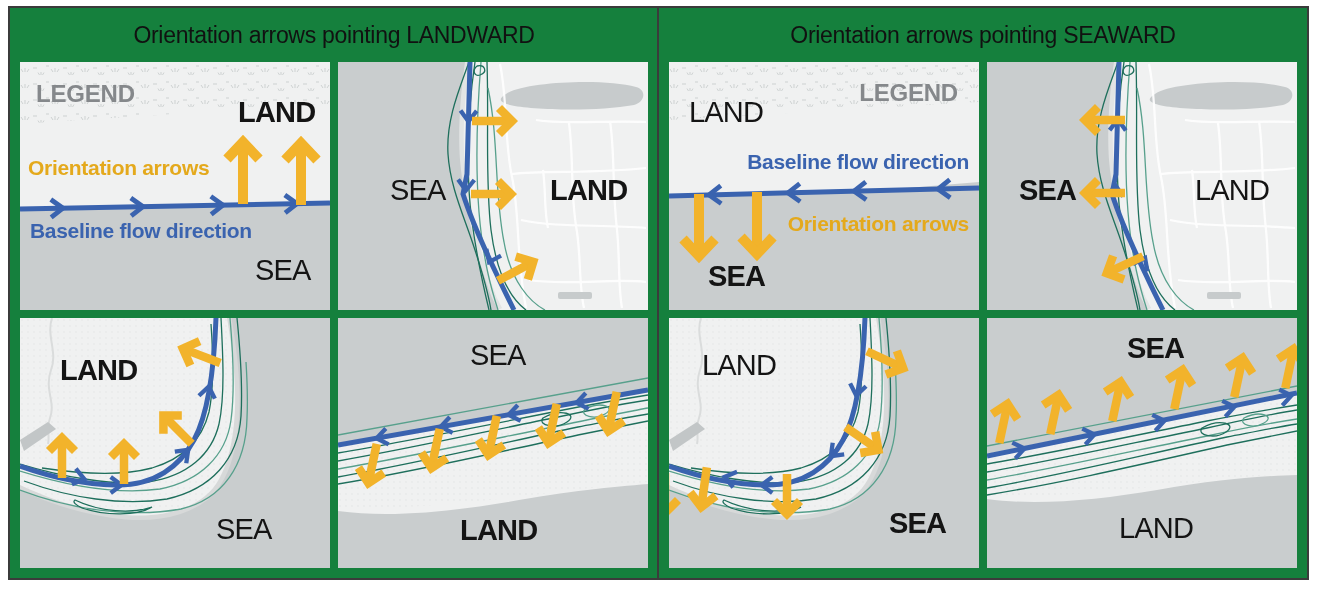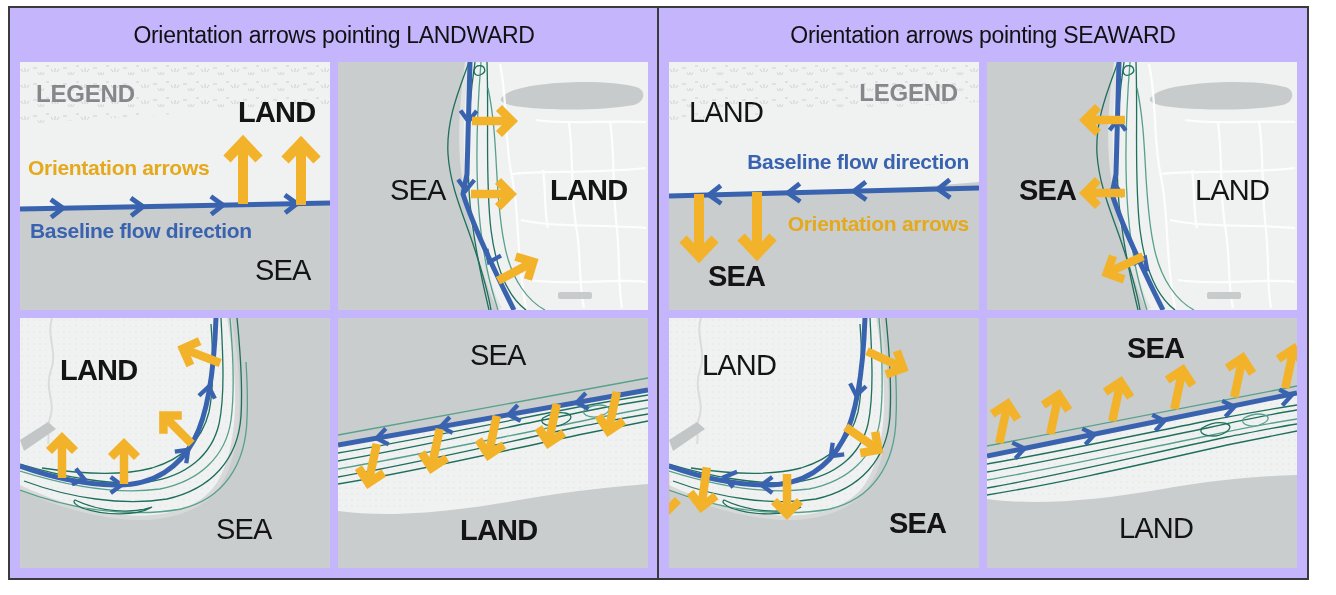--- a/index.html
+++ b/index.html
@@ -1,18 +1,18 @@
 <!DOCTYPE html>
 <html style="--yellow: #F2B32B; --yellow_text: #E4A91C; --blue: #3A63AF; --teal_dark: #1E6F5C; --teal_light: #57A08C; --sea: #C9CDCE; --land: #F0F1F1; --pond: #C7CBCC; --legend_gray: #85888B; --panel_border: #3B3B3B;"><head>
 <meta charset="utf-8">
 <style>
   html,body{margin:0;padding:0;width:1336px;height:595px;background:#ffffff;overflow:hidden;
     font-family:"Liberation Sans",sans-serif;}
   .stage{position:relative;width:1336px;height:595px;}
-  .panel{position:absolute;top:6px;width:648px;height:570px;background:#c4b5fd;
+  .panel{position:absolute;top:6px;width:648px;height:570px;background:#15803d;
     border:2px solid var(--panel_border,#3B3B3B);}
   #panel-landward{left:8px}
   #panel-seaward{left:657px}
   .panel-title{position:absolute;top:14px;left:0;width:100%;text-align:center;
     font-size:23px;font-weight:400;letter-spacing:-0.3px;color:#111;}
   .quad{position:absolute;display:block;}
   .q-tl{left:10px;top:54px}
   .q-tr{left:328px;top:54px}
   .q-bl{left:10px;top:310px}
   .q-br{left:328px;top:310px}

